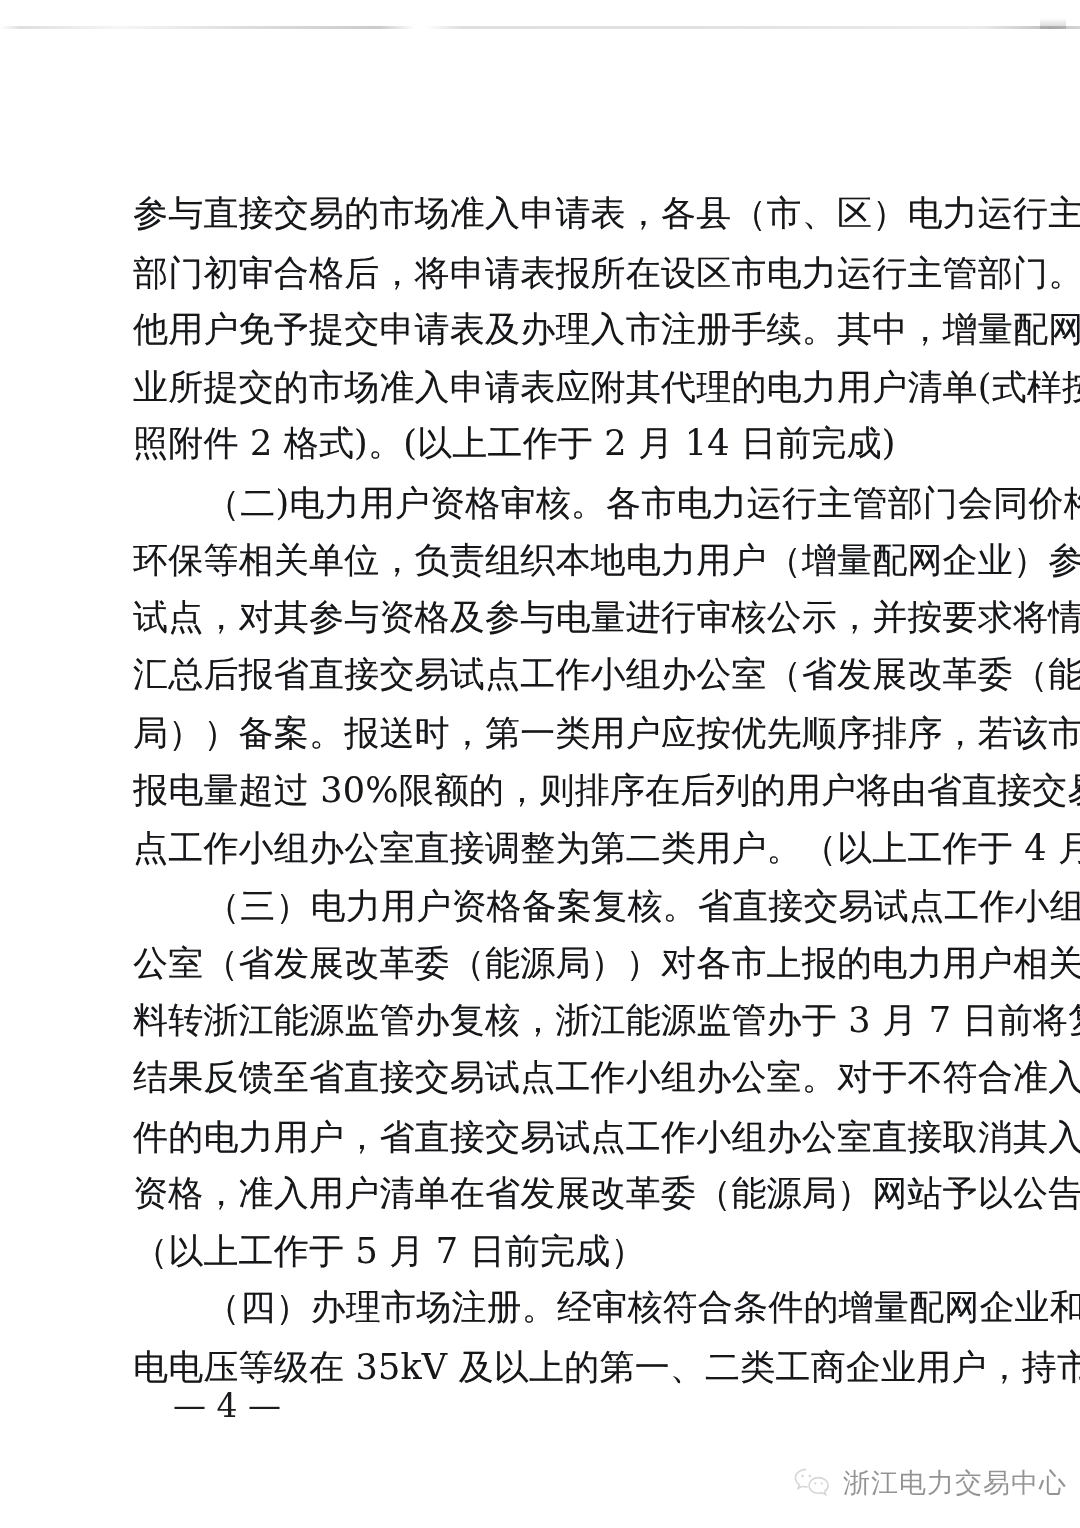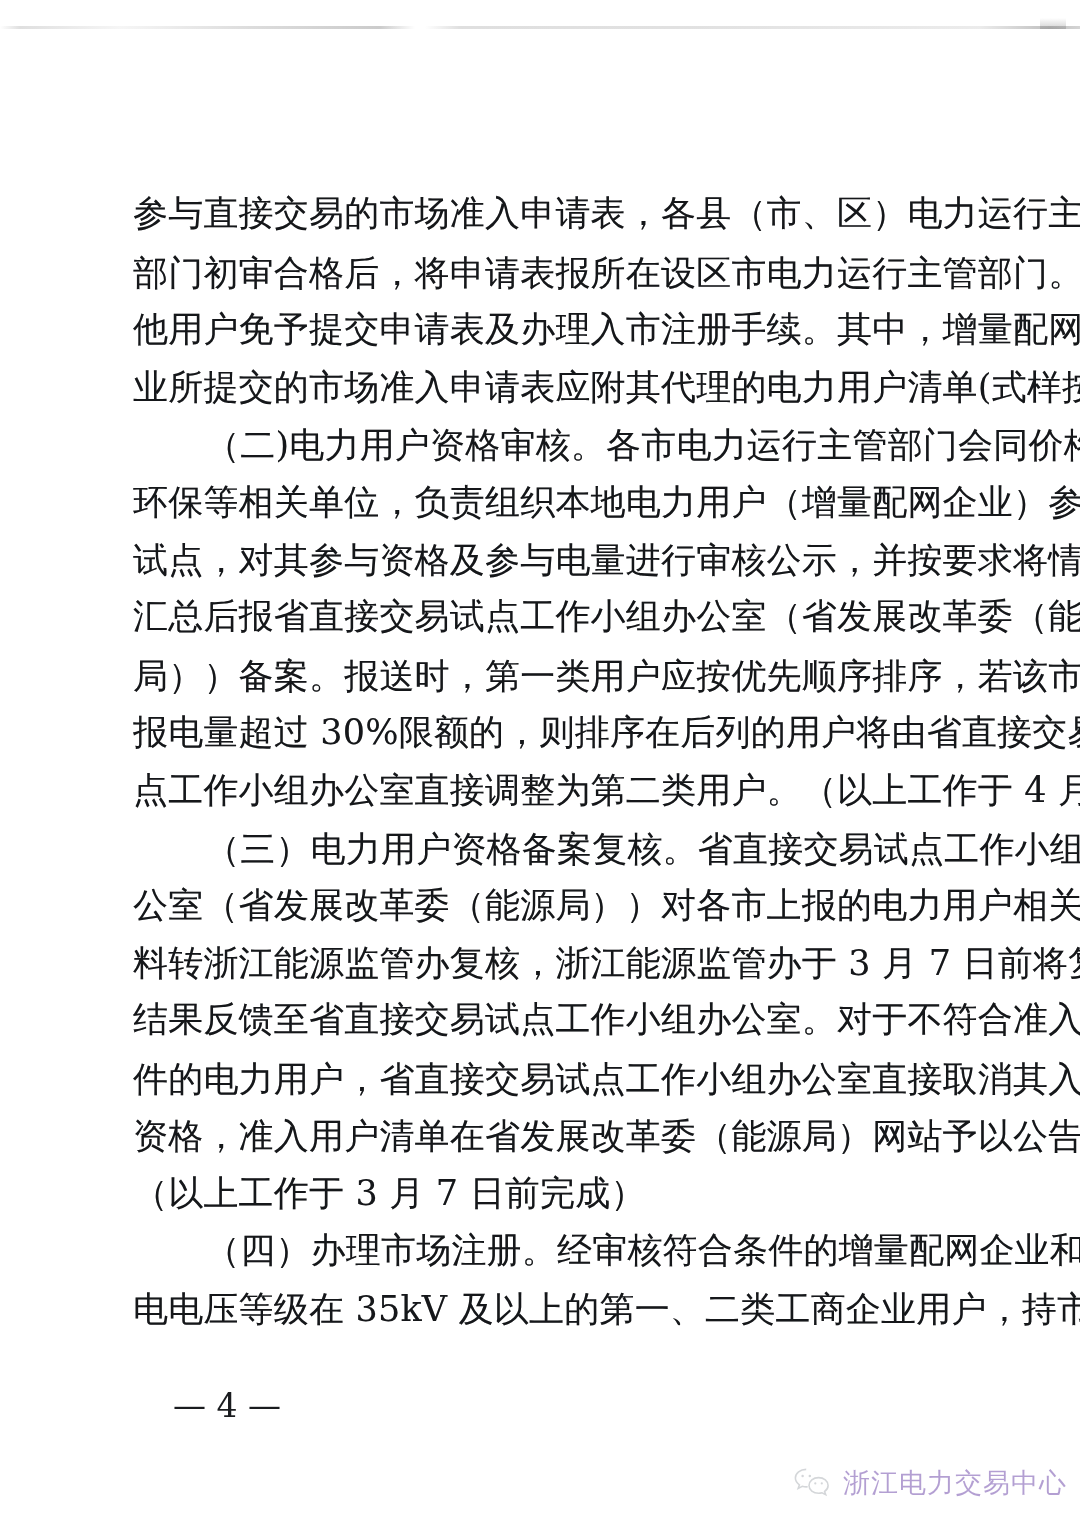--- a/index.html
+++ b/index.html
@@ -96,52 +96,53 @@
     opacity: 0.42;
   }
   #watermark .wm-icon {
     width: 40px;
     height: 34px;
     flex: 0 0 auto;
   }
   #watermark .wm-text {
     font-size: 27px;
     line-height: 34px;
-    color: #4c1d95;
+    color: #000000;
     letter-spacing: 1px;
     white-space: pre;
   }
 </style>
 </head>
 <body>
 
 <div id="page">
 
   <div id="scan-edge"></div>
   <div id="scan-edge-tick"></div>
 
   <div id="body-text">
       <div class="line j1">参与直接交易的市场准入申请表，各县（市、区）电力运行主管</div>
       <div class="line j2">部门初审合格后，将申请表报所在设区市电力运行主管部门。其</div>
       <div class="line j3">他用户免予提交申请表及办理入市注册手续。其中，增量配网企</div>
       <div class="line ">业所提交的市场准入申请表应附其代理的电力用户清单(式样按</div>
+      <div class="line j1">照附件 2 格式)。(以上工作于 2 月 14 日前完成)</div>
       <div class="line indent j2">（二)电力用户资格审核。各市电力运行主管部门会同价格、</div>
       <div class="line j3">环保等相关单位，负责组织本地电力用户（增量配网企业）参与</div>
       <div class="line ">试点，对其参与资格及参与电量进行审核公示，并按要求将情况</div>
       <div class="line j1">汇总后报省直接交易试点工作小组办公室（省发展改革委（能源</div>
       <div class="line j2">局））备案。报送时，第一类用户应按优先顺序排序，若该市所</div>
       <div class="line j3">报电量超过 30%限额的，则排序在后列的用户将由省直接交易试</div>
       <div class="line ">点工作小组办公室直接调整为第二类用户。（以上工作于 4 月</div>
       <div class="line indent j2">（三）电力用户资格备案复核。省直接交易试点工作小组办</div>
       <div class="line j3">公室（省发展改革委（能源局））对各市上报的电力用户相关材</div>
       <div class="line ">料转浙江能源监管办复核，浙江能源监管办于 3 月 7 日前将复核</div>
       <div class="line j1">结果反馈至省直接交易试点工作小组办公室。对于不符合准入条</div>
       <div class="line j2">件的电力用户，省直接交易试点工作小组办公室直接取消其入市</div>
       <div class="line j3">资格，准入用户清单在省发展改革委（能源局）网站予以公告。</div>
-      <div class="line ">（以上工作于 3 月 7 日前完成）</div>
+      <div class="line ">（以上工作于 5 月 7 日前完成）</div>
       <div class="line indent j1">（四）办理市场注册。经审核符合条件的增量配网企业和用</div>
       <div class="line j2">电电压等级在 35kV 及以上的第一、二类工商企业用户，持市场</div>
     </div>
 
   <div id="page-number">— 4 —</div>
 
   <div id="watermark">
     <span class="wm-icon">
       <svg viewBox="0 0 40 34" width="40" height="34" xmlns="http://www.w3.org/2000/svg">
         <g fill="none" stroke="#9aa0a6" stroke-width="1.6">

